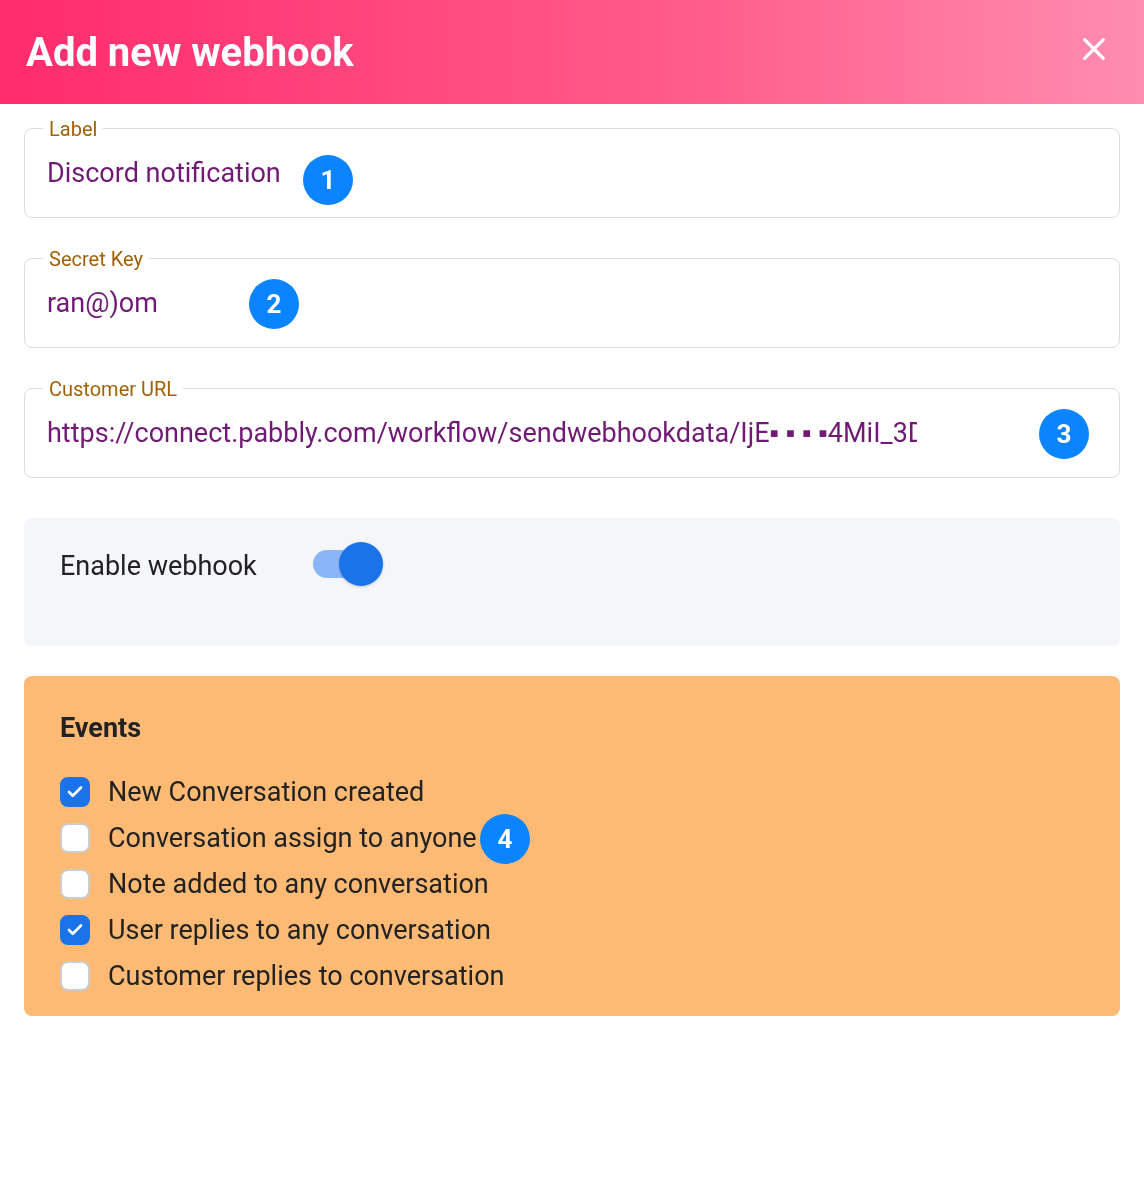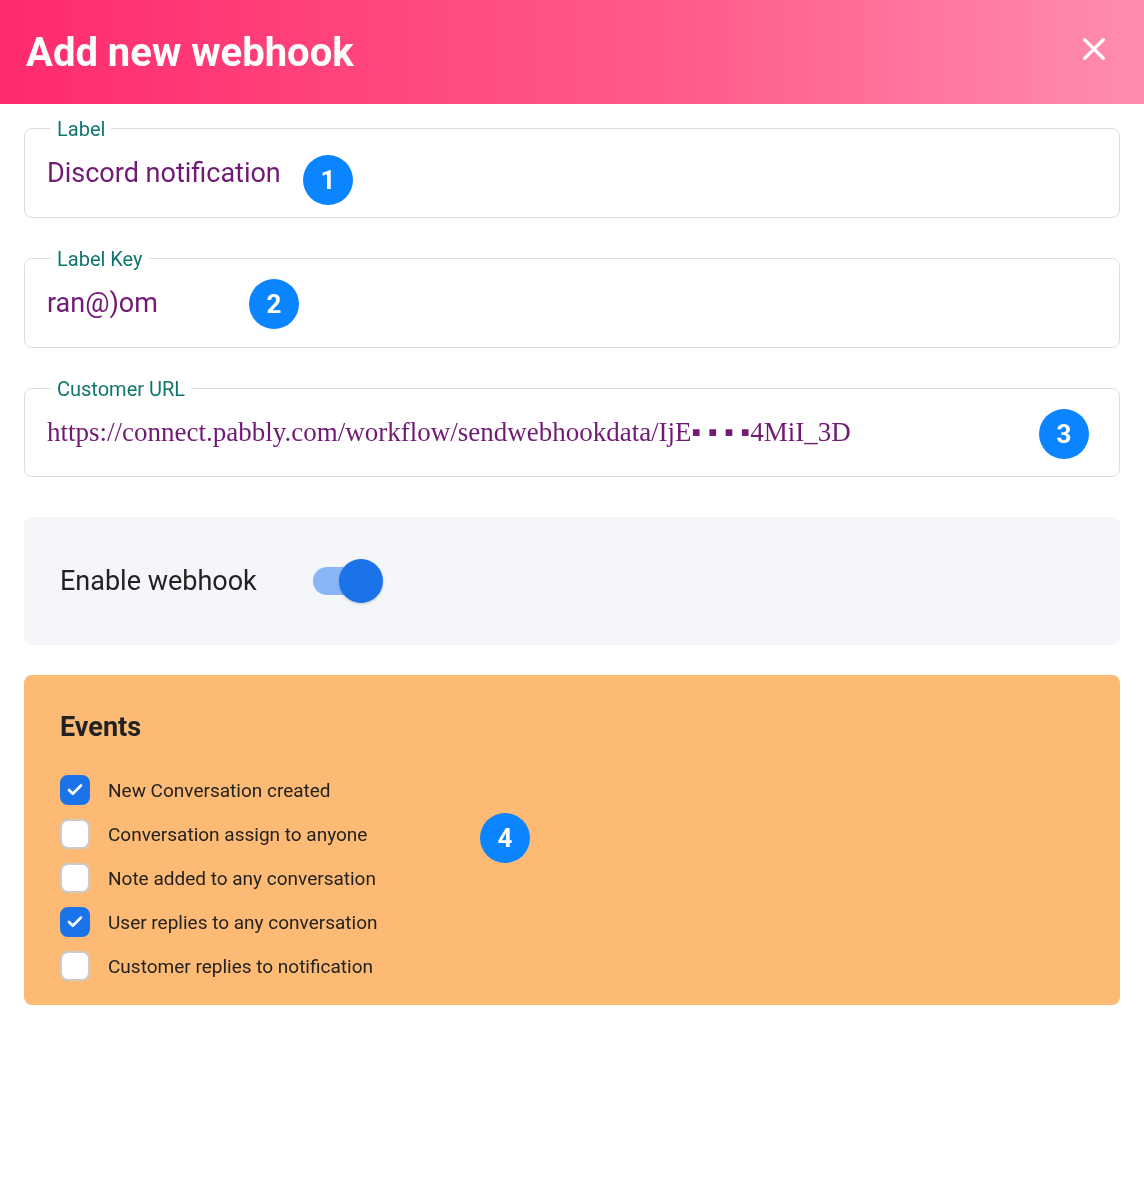--- a/index.html
+++ b/index.html
@@ -38,24 +38,24 @@
   }
   .field-box {
     border: 1px solid #ddd;
     border-radius: 8px;
     padding: 28px 22px 28px 22px;
     position: relative;
   }
   .field-label {
     position: absolute;
     top: -12px;
-    left: 26px;
+    left: 18px;
     background: #fff;
     padding: 0 6px;
-    color: #0f766e;
+    color: #a16207;
     font-size: 20px;
   }
   .field-value {
     font-size: 27px;
     color: #701a75;
     border: none;
     outline: none;
     width: 100%;
     font-family: inherit;
     background: transparent;
@@ -74,21 +74,21 @@
     font-weight: 700;
   }
   .panel {
     background: #f4f6f9;
     border-radius: 8px;
     padding: 32px 36px;
     margin-bottom: 30px;
   }
   .enable-row {
     display: flex;
-    align-items: center;
+    align-items: flex-start;
     gap: 56px;
     height: 64px;
   }
   .enable-label {
     font-size: 27px;
     color: #222;
   }
   .toggle {
     position: relative;
     width: 68px;
@@ -137,21 +137,21 @@
     align-items: center;
     justify-content: center;
   }
   .checkbox.checked {
     background: #1a73e8;
     border-color: #1a73e8;
   }
   .checkbox.checked svg { display: block; }
   .checkbox svg { display: none; width: 18px; height: 18px; }
   .event-label {
-    font-size: 19px;
+    font-size: 27px;
     color: #222;
   }
 </style>
 </head>
 <body>
 
 <div class="header">
   <div class="header-title">Add new webhook</div>
   <div class="close-btn">
     <svg width="32" height="32" viewBox="0 0 24 24" fill="none" stroke="white" stroke-width="2.5" stroke-linecap="round">
@@ -166,30 +166,30 @@
   <div class="field">
     <div class="field-box">
       <div class="field-label">Label</div>
       <input class="field-value" value="Discord notification" style="">
       <div class="badge-num" style="top:26px; left:278px;">1</div>
     </div>
   </div>
 
   <div class="field">
     <div class="field-box">
-      <div class="field-label">Label Key</div>
+      <div class="field-label">Secret Key</div>
       <input class="field-value" value="ran@)om" style="">
       <div class="badge-num" style="top:20px; left:224px;">2</div>
     </div>
   </div>
 
   <div class="field">
     <div class="field-box">
       <div class="field-label">Customer URL</div>
-      <input class="field-value" style="width: 870px; font-family: Liberation Serif, serif;" value="https://connect.pabbly.com/workflow/sendwebhookdata/IjE▪ ▪ ▪ ▪4MiI_3D">
+      <input class="field-value" style="width: 870px;" value="https://connect.pabbly.com/workflow/sendwebhookdata/IjE▪ ▪ ▪ ▪4MiI_3D">
       <div class="badge-num" style="top:20px; right:30px;">3</div>
     </div>
   </div>
 
   <div class="panel">
     <div class="enable-row">
       <div class="enable-label">Enable webhook</div>
       <div class="toggle">
         <div class="toggle-knob"></div>
       </div>
@@ -218,19 +218,19 @@
         <div class="event-row">
           <div class="checkbox checked">
             <svg viewBox="0 0 24 24" fill="none" stroke="white" stroke-width="3.5" stroke-linecap="round" stroke-linejoin="round">
               <polyline points="4 12 9 17 20 6"></polyline>
             </svg>
           </div>
           <div class="event-label">User replies to any conversation</div>
         </div>
         <div class="event-row">
           <div class="checkbox"></div>
-          <div class="event-label">Customer replies to notification</div>
+          <div class="event-label">Customer replies to conversation</div>
         </div>
       </div>
     <div class="badge-num" style="top:138px; left:456px;">4</div>
   </div>
 
 </div>
 
 </body></html>

